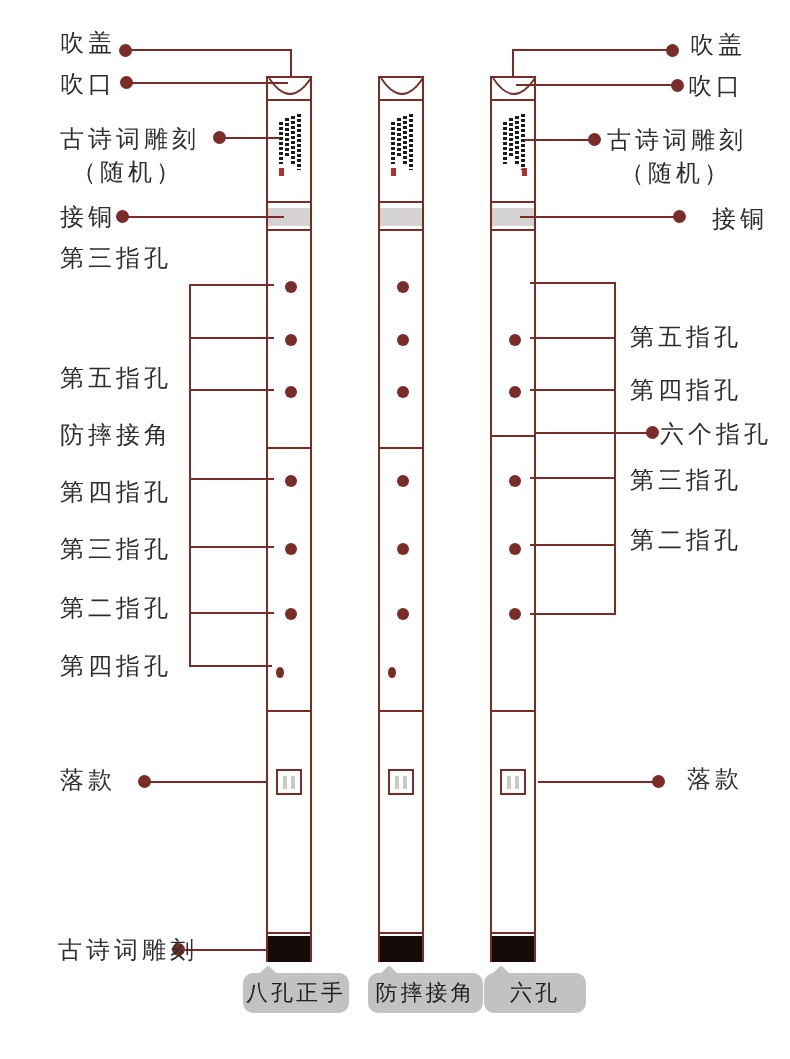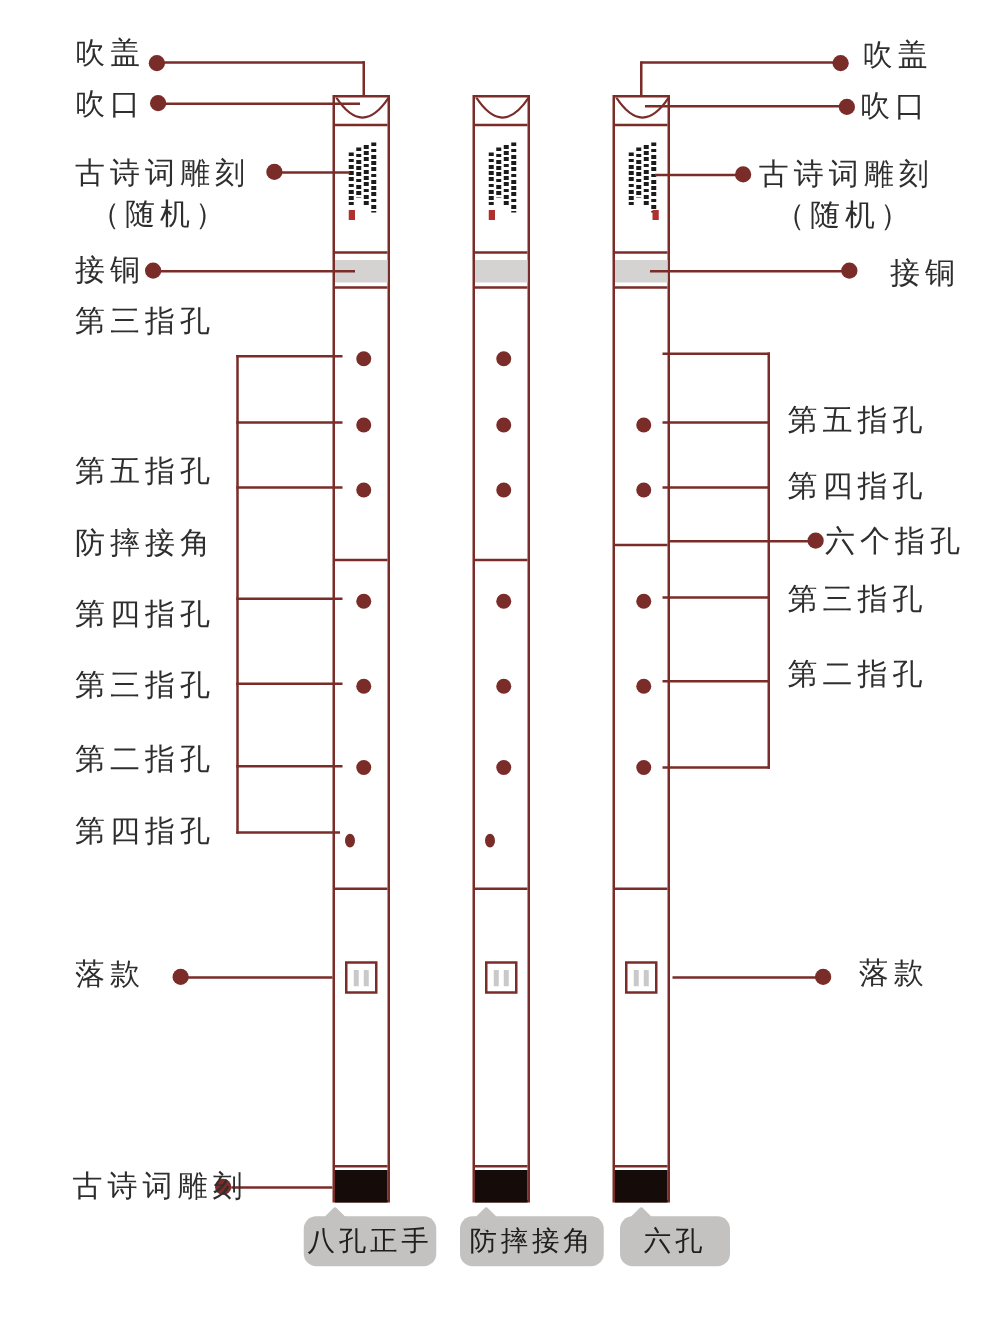--- a/index.html
+++ b/index.html
@@ -199,18 +199,18 @@
   <div class="lbl" style="left:687px;top:764px;">落款</div>
 
   <div class="tag" style="left:243px;width:106px;">
     <div class="tail" style="left:18px;"></div>
     <span>八孔正手</span>
   </div>
   <div class="tag" style="left:368px;width:115px;">
     <div class="tail" style="left:14px;"></div>
     <span>防摔接角</span>
   </div>
-  <div class="tag" style="left:496px;width:88px;text-align:right;">
+  <div class="tag" style="left:484px;width:102px;text-align:right;">
     <div class="tail" style="left:10px;"></div>
     <span>六孔</span>
   </div>
 
 </div>
 
 </body></html>

